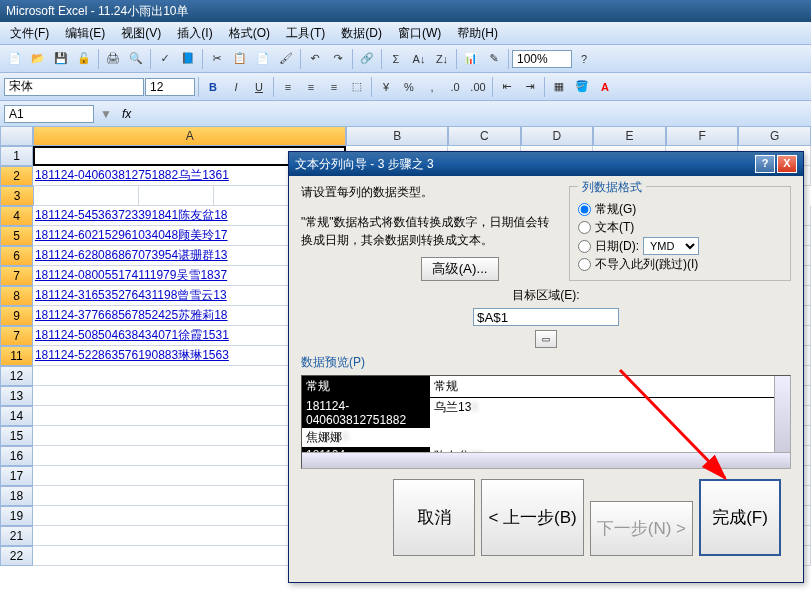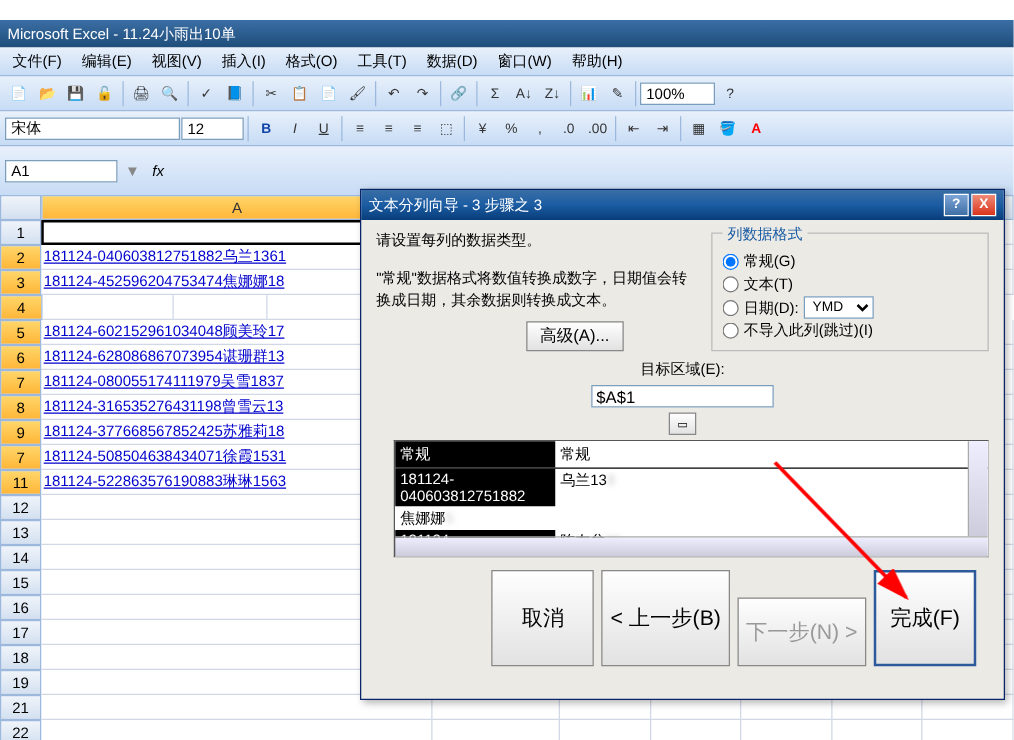--- a/index.html
+++ b/index.html
@@ -1,26 +1,26 @@
 <!DOCTYPE html>
 <html><head>
 <meta charset="utf-8">
 <style>
 * { margin: 0; padding: 0; box-sizing: border-box; }
 body { font-family: "SimSun", Arial, sans-serif; font-size: 12px; background: #fff; overflow: hidden; width: 811px; height: 592px; position: relative; }
-.title-bar { background: linear-gradient(#3b6ea5,#1e4d7a); color: #fff; height: 22px; display: flex; align-items: center; padding: 0 6px; margin-top: 16px; }
+.title-bar { background: linear-gradient(#3b6ea5,#1e4d7a); color: #fff; height: 22px; display: flex; align-items: center; padding: 0 6px; }
 .menu-bar { background: linear-gradient(#e8f0fb,#c7dcf5); height: 22px; display: flex; align-items: center; padding: 0 4px; gap: 4px; }
 .menu-bar span { padding: 2px 6px; cursor: default; }
 .toolbar { background: linear-gradient(#e8f0fb,#c7dcf5); height: 28px; display: flex; align-items: center; padding: 0 4px; gap: 1px; border-top: 1px solid #9cb9dd; }
 .tb-btn { width: 22px; height: 22px; border: 1px solid transparent; display: flex; align-items: center; justify-content: center; font-size: 11px; color: #333; }
 .tb-sep { width: 1px; height: 20px; background: #9cb9dd; margin: 0 2px; }
 .zoom-box { width: 60px; height: 18px; border: 1px solid #7b9ebd; background: #fff; padding: 0 4px; display: flex; align-items: center; }
 .font-sel { width: 140px; height: 18px; border: 1px solid #7b9ebd; background: #fff; padding: 0 4px; display: flex; align-items: center; }
 .size-sel { width: 50px; height: 18px; border: 1px solid #7b9ebd; background: #fff; padding: 0 4px; display: flex; align-items: center; }
-.namebox-row { background: linear-gradient(#e8f0fb,#c7dcf5); height: 40px; display: flex; align-items: center; padding: 0 4px; border-top: 1px solid #9cb9dd; }
+.namebox-row { background: linear-gradient(#e8f0fb,#c7dcf5); height: 26px; display: flex; align-items: center; padding: 0 4px; border-top: 1px solid #9cb9dd; }
 .name-box { width: 90px; height: 18px; border: 1px solid #7b9ebd; background: #fff; padding: 0 4px; display: flex; align-items: center; }
 .fx { font-style: italic; margin: 0 10px; }
 .sheet { background: #fff; position: relative; }
 .col-head-row { display: flex; }
 .corner { width: 34px; height: 20px; background: linear-gradient(#f0f4fa,#d3e0f0); border: 1px solid #9cb9dd; }
 .col-head { height: 20px; border: 1px solid #9cb9dd; background: linear-gradient(#f0f4fa,#d3e0f0); text-align: center; line-height: 18px; color: #333; }
 .col-a { width: 324px; background: linear-gradient(#ffd66a,#ffb638) !important; }
 .col-b { width: 105px; }
 .col-c { width: 75px; }
 .col-d { width: 75px; }
@@ -44,21 +44,21 @@
 .dlg-body { padding: 8px 12px 12px; font-size: 12px; color: #000; }
 .fmt-box { position: absolute; right: 12px; top: 34px; width: 222px; border: 1px solid #bbb; padding: 6px 8px; background: #eceae5; }
 .fmt-box .leg { position: relative; top: -14px; background: #eceae5; padding: 0 4px; color: #1b5ca3; display: inline-block; }
 .fmt-box label { display: flex; align-items: center; gap: 4px; margin: 1px 0; }
 .desc { width: 260px; line-height: 18px; margin: 12px 0 8px; }
 .adv-btn { margin-left: 120px; padding: 2px 10px; border: 1px solid #888; background: linear-gradient(#fefefe,#e2e2e2); }
 .dest-row { display: flex; align-items: center; gap: 4px; margin: 6px 0 4px; justify-content: flex-end; flex-direction: column; }
 .dest-row input { width: 146px; border: 1px solid #7b9ebd; height: 18px; padding: 0 3px; }
 .ref-btn { width: 22px; height: 18px; border: 1px solid #888; background: linear-gradient(#fefefe,#e2e2e2); font-size: 9px; }
 .preview-label { color: #1b5ca3; margin: 6px 0 4px; display: block; }
-.preview { border: 1px inset #aaa; background: #fff; height: 94px; overflow: auto; position: relative; margin-left: 14px; }
+.preview { border: 1px inset #aaa; background: #fff; height: 94px; overflow: auto; position: relative; }
 .pv-head { display: flex; background: #fff; border-bottom: 1px solid #000; }
 .pv-head div { padding: 2px 4px; }
 .pv-col1-h { width: 128px; background: #000; color: #fff; }
 .pv-col2-h { width: 320px; }
 .pv-row { display: flex; }
 .pv-row .c1 { width: 128px; background: #000; color: #fff; padding: 1px 4px; }
 .pv-row .c2 { width: 320px; padding: 1px 4px; }
 .pv-row .blur { color: #ccc; filter: blur(2px); }
 .dlg-footer { display: flex; justify-content: flex-end; gap: 6px; padding: 10px 10px 14px; }
 .dlg-footer button { padding: 15px 6px; min-width: 82px; border: 1px solid #888; background: linear-gradient(#fefefe,#e2e2e2); font-size: 17px; }
@@ -189,30 +189,30 @@
         <div class="cell a">181124-040603812751882乌兰1361</div>
         <div class="cell b"></div>
         <div class="cell c"></div>
         <div class="cell d"></div>
         <div class="cell e"></div>
         <div class="cell f"></div>
         <div class="cell g"></div>
       </div>
       <div class="row">
         <div class="row-head sel">3</div>
-        <div class="cell a">181124-452596204753474焦娜娜18</div>
         <div class="cell b"></div>
         <div class="cell c"></div>
         <div class="cell d"></div>
         <div class="cell e"></div>
         <div class="cell f"></div>
         <div class="cell g"></div>
       </div>
       <div class="row">
         <div class="row-head sel">4</div>
+        <div class="cell a">181124-545363723391841陈友盆18</div>
         <div class="cell b"></div>
         <div class="cell c"></div>
         <div class="cell d"></div>
         <div class="cell e"></div>
         <div class="cell f"></div>
         <div class="cell g"></div>
       </div>
       <div class="row">
         <div class="row-head sel">5</div>
         <div class="cell a">181124-602152961034048顾美玲17</div>
@@ -424,20 +424,21 @@
 
     <div class="desc">"常规"数据格式将数值转换成数字，日期值会转换成日期，其余数据则转换成文本。</div>
     <button class="adv-btn">高级(A)...</button>
 
     <div class="dest-row">
       <span>目标区域(E):</span>
       <input value="$A$1" style="">
       <button class="ref-btn">▭</button>
     </div>
 
+    <span class="preview-label">数据预览(P)</span>
     <div class="preview">
       <div class="pv-head">
         <div class="pv-col1-h">常规</div>
         <div class="pv-col2-h">常规</div>
       </div>
       <div id="pvrows">
           <div class="pv-row">
             <div class="c1">181124-040603812751882</div>
             <div class="c2">乌兰13<span class="blur">8</span></div>
           </div>

